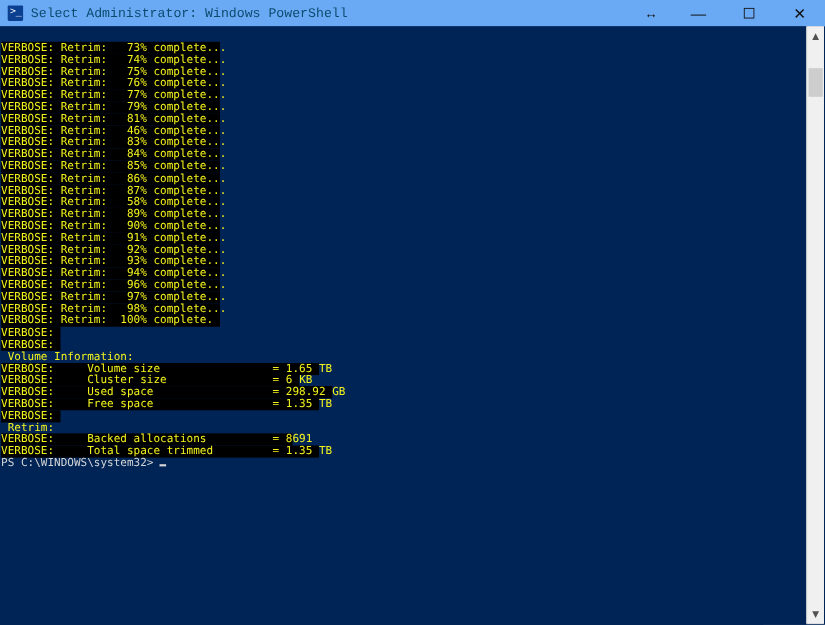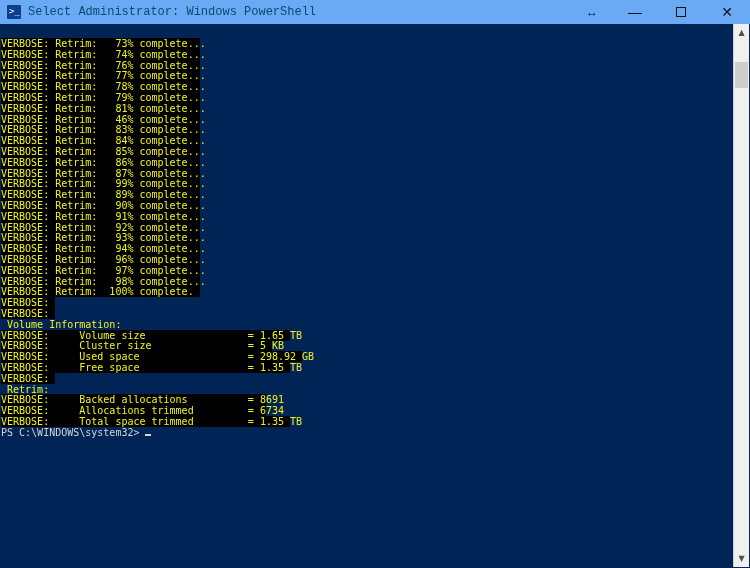--- a/index.html
+++ b/index.html
@@ -198,53 +198,52 @@
         <rect x="0.5" y="0.5" width="9" height="9" fill="none" stroke="#111111" stroke-width="1"></rect>
       </svg>
     </div>
     <div class="tb-btn" id="btn-close">✕</div>
   </div>
 
   <div id="console">
     <div id="lines">
         <div class="line"><span class="seg blk warn">VERBOSE: Retrim:   73% complete..</span><span class="seg warn">.</span></div>
         <div class="line"><span class="seg blk warn">VERBOSE: Retrim:   74% complete..</span><span class="seg warn">.</span></div>
+        <div class="line"><span class="seg blk warn">VERBOSE: Retrim:   75% complete..</span><span class="seg warn">.</span></div>
         <div class="line"><span class="seg blk warn">VERBOSE: Retrim:   76% complete..</span><span class="seg warn">.</span></div>
         <div class="line"><span class="seg blk warn">VERBOSE: Retrim:   77% complete..</span><span class="seg warn">.</span></div>
-        <div class="line"><span class="seg blk warn">VERBOSE: Retrim:   78% complete..</span><span class="seg warn">.</span></div>
         <div class="line"><span class="seg blk warn">VERBOSE: Retrim:   79% complete..</span><span class="seg warn">.</span></div>
         <div class="line"><span class="seg blk warn">VERBOSE: Retrim:   81% complete..</span><span class="seg warn">.</span></div>
         <div class="line"><span class="seg blk warn">VERBOSE: Retrim:   46% complete..</span><span class="seg warn">.</span></div>
         <div class="line"><span class="seg blk warn">VERBOSE: Retrim:   83% complete..</span><span class="seg warn">.</span></div>
         <div class="line"><span class="seg blk warn">VERBOSE: Retrim:   84% complete..</span><span class="seg warn">.</span></div>
         <div class="line"><span class="seg blk warn">VERBOSE: Retrim:   85% complete..</span><span class="seg warn">.</span></div>
         <div class="line"><span class="seg blk warn">VERBOSE: Retrim:   86% complete..</span><span class="seg warn">.</span></div>
         <div class="line"><span class="seg blk warn">VERBOSE: Retrim:   87% complete..</span><span class="seg warn">.</span></div>
-        <div class="line"><span class="seg blk warn">VERBOSE: Retrim:   99% complete..</span><span class="seg warn">.</span></div>
+        <div class="line"><span class="seg blk warn">VERBOSE: Retrim:   58% complete..</span><span class="seg warn">.</span></div>
         <div class="line"><span class="seg blk warn">VERBOSE: Retrim:   89% complete..</span><span class="seg warn">.</span></div>
         <div class="line"><span class="seg blk warn">VERBOSE: Retrim:   90% complete..</span><span class="seg warn">.</span></div>
         <div class="line"><span class="seg blk warn">VERBOSE: Retrim:   91% complete..</span><span class="seg warn">.</span></div>
         <div class="line"><span class="seg blk warn">VERBOSE: Retrim:   92% complete..</span><span class="seg warn">.</span></div>
         <div class="line"><span class="seg blk warn">VERBOSE: Retrim:   93% complete..</span><span class="seg warn">.</span></div>
         <div class="line"><span class="seg blk warn">VERBOSE: Retrim:   94% complete..</span><span class="seg warn">.</span></div>
         <div class="line"><span class="seg blk warn">VERBOSE: Retrim:   96% complete..</span><span class="seg warn">.</span></div>
         <div class="line"><span class="seg blk warn">VERBOSE: Retrim:   97% complete..</span><span class="seg warn">.</span></div>
         <div class="line"><span class="seg blk warn">VERBOSE: Retrim:   98% complete..</span><span class="seg warn">.</span></div>
         <div class="line"><span class="seg blk warn">VERBOSE: Retrim:  100% complete. </span></div>
         <div class="line"><span class="seg blk warn">VERBOSE: </span></div>
         <div class="line"><span class="seg blk warn">VERBOSE: </span></div>
         <div class="line"><span class="seg warn"> Volume Information:</span></div>
         <div class="line"><span class="seg blk warn">VERBOSE:     Volume size                 = 1.65 </span><span class="seg warn">TB</span></div>
-        <div class="line"><span class="seg blk warn">VERBOSE:     Cluster size                = 5 </span><span class="seg warn">KB</span></div>
+        <div class="line"><span class="seg blk warn">VERBOSE:     Cluster size                = 6 </span><span class="seg warn">KB</span></div>
         <div class="line"><span class="seg blk warn">VERBOSE:     Used space                  = 298.92 </span><span class="seg warn">GB</span></div>
         <div class="line"><span class="seg blk warn">VERBOSE:     Free space                  = 1.35 </span><span class="seg warn">TB</span></div>
         <div class="line"><span class="seg blk warn">VERBOSE: </span></div>
         <div class="line"><span class="seg warn"> Retrim:</span></div>
         <div class="line"><span class="seg blk warn">VERBOSE:     Backed allocations          = 8</span><span class="seg warn">691</span></div>
-        <div class="line"><span class="seg blk warn">VERBOSE:     Allocations trimmed         = 6</span><span class="seg warn">734</span></div>
         <div class="line"><span class="seg blk warn">VERBOSE:     Total space trimmed         = 1.35 </span><span class="seg warn">TB</span></div>
         <div class="line"><span class="seg prompt">PS C:\WINDOWS\system32&gt;</span><span class="cursor"></span></div>
       </div>
   </div>
 
   <div id="scrollbar">
     <div id="sb-track"></div>
     <div class="sb-arrow" id="sb-up">▲</div>
     <div id="sb-thumb"></div>
     <div class="sb-arrow" id="sb-down">▼</div>

